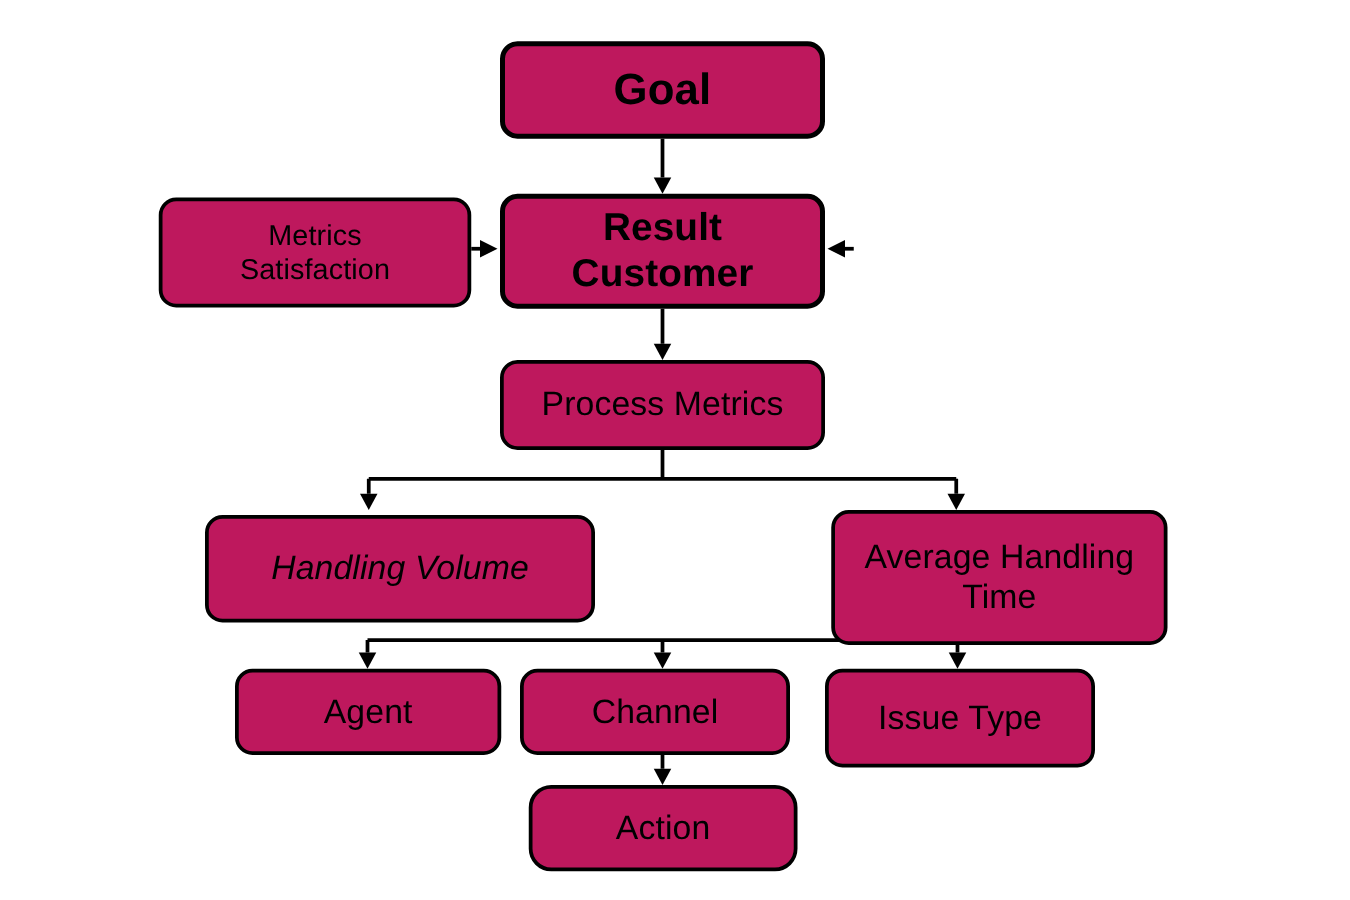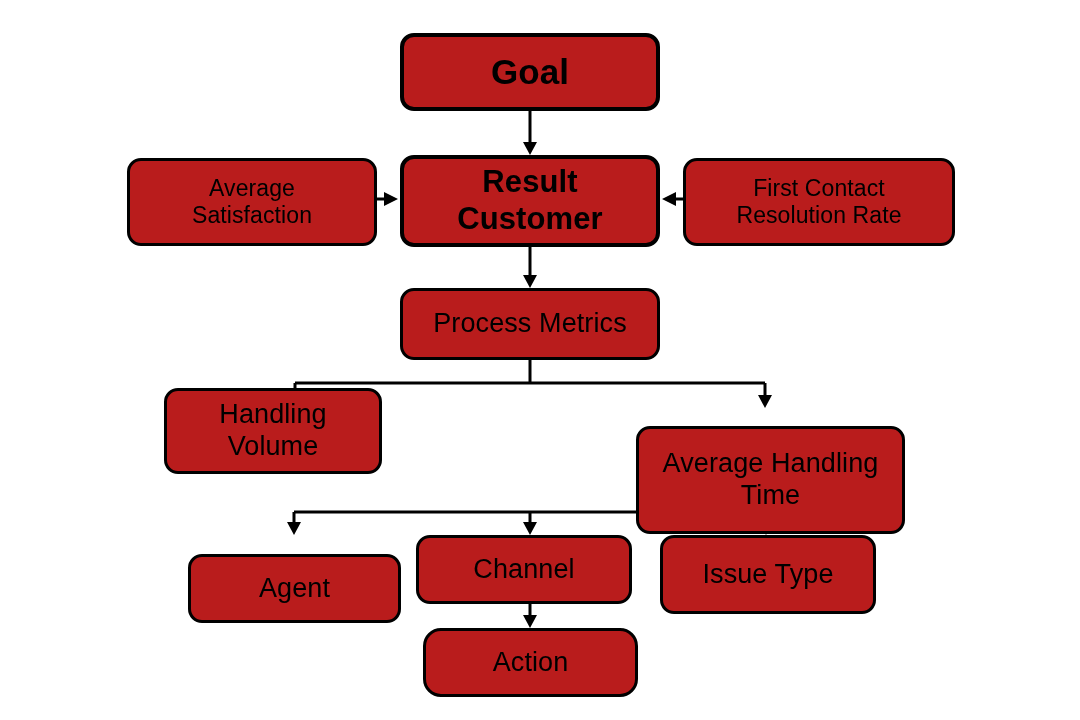--- a/index.html
+++ b/index.html
@@ -22,21 +22,21 @@
     position: absolute;
     left: 0;
     top: 0;
     width: 1080px;
     height: 720px;
     pointer-events: none;
   }
   .node {
     position: absolute;
     box-sizing: border-box;
-    background: #b91c1c;
+    background: #be185d;
     border: 3px solid #000000;
     border-radius: 14px;
     display: flex;
     align-items: center;
     justify-content: center;
     text-align: center;
     color: #000000;
     line-height: 1.18;
     letter-spacing: 0.1px;
     z-index: 2;
@@ -124,47 +124,43 @@
       <line x1="530" y1="604" x2="530" y2="615" stroke="#000000" stroke-width="3"></line>
       <path d="M 523 615 L 537 615 L 530 628 Z" fill="#000000"></path>
     </g>
   </svg>
 
   <div class="node emphasis" style="left:400px; top:33px; width:260px; height:78px;">
     <span class="node-label s-xl">Goal</span>
   </div>
 
   <div class="node" style="left:127px; top:158px; width:250px; height:88px;">
-    <span class="node-label s-sm">Average
+    <span class="node-label s-sm">Metrics
 Satisfaction</span>
   </div>
 
   <div class="node emphasis" style="left:400px; top:155px; width:260px; height:92px;">
     <span class="node-label s-lg">Result Customer</span>
   </div>
 
-  <div class="node" style="left:683px; top:158px; width:272px; height:88px;">
-    <span class="node-label s-sm">First Contact
-Resolution Rate</span>
-  </div>
 
   <div class="node" style="left:400px; top:288px; width:260px; height:72px;align-items:center;">
     <span class="node-label s-md">Process Metrics</span>
   </div>
 
-  <div class="node" style="left:164px; top:388px; width:218px; height:86px;">
+  <div class="node" style="left:164px; top:412px; width:312px; height:86px;font-style:italic;">
     <span class="node-label s-md">Handling Volume</span>
   </div>
 
-  <div class="node" style="left:636px; top:408px; width:269px; height:108px;margin-top:18px;">
+  <div class="node" style="left:665px; top:408px; width:269px; height:108px;">
     <span class="node-label s-md">Average Handling
 Time</span>
   </div>
 
-  <div class="node" style="left:188px; top:535px; width:213px; height:69px;margin-top:19px;">
+  <div class="node" style="left:188px; top:535px; width:213px; height:69px;">
     <span class="node-label s-md">Agent</span>
   </div>
 
   <div class="node" style="left:416px; top:535px; width:216px; height:69px;">
     <span class="node-label s-md">Channel</span>
   </div>
 
   <div class="node" style="left:660px; top:535px; width:216px; height:79px;">
     <span class="node-label s-md">Issue Type</span>
   </div>

